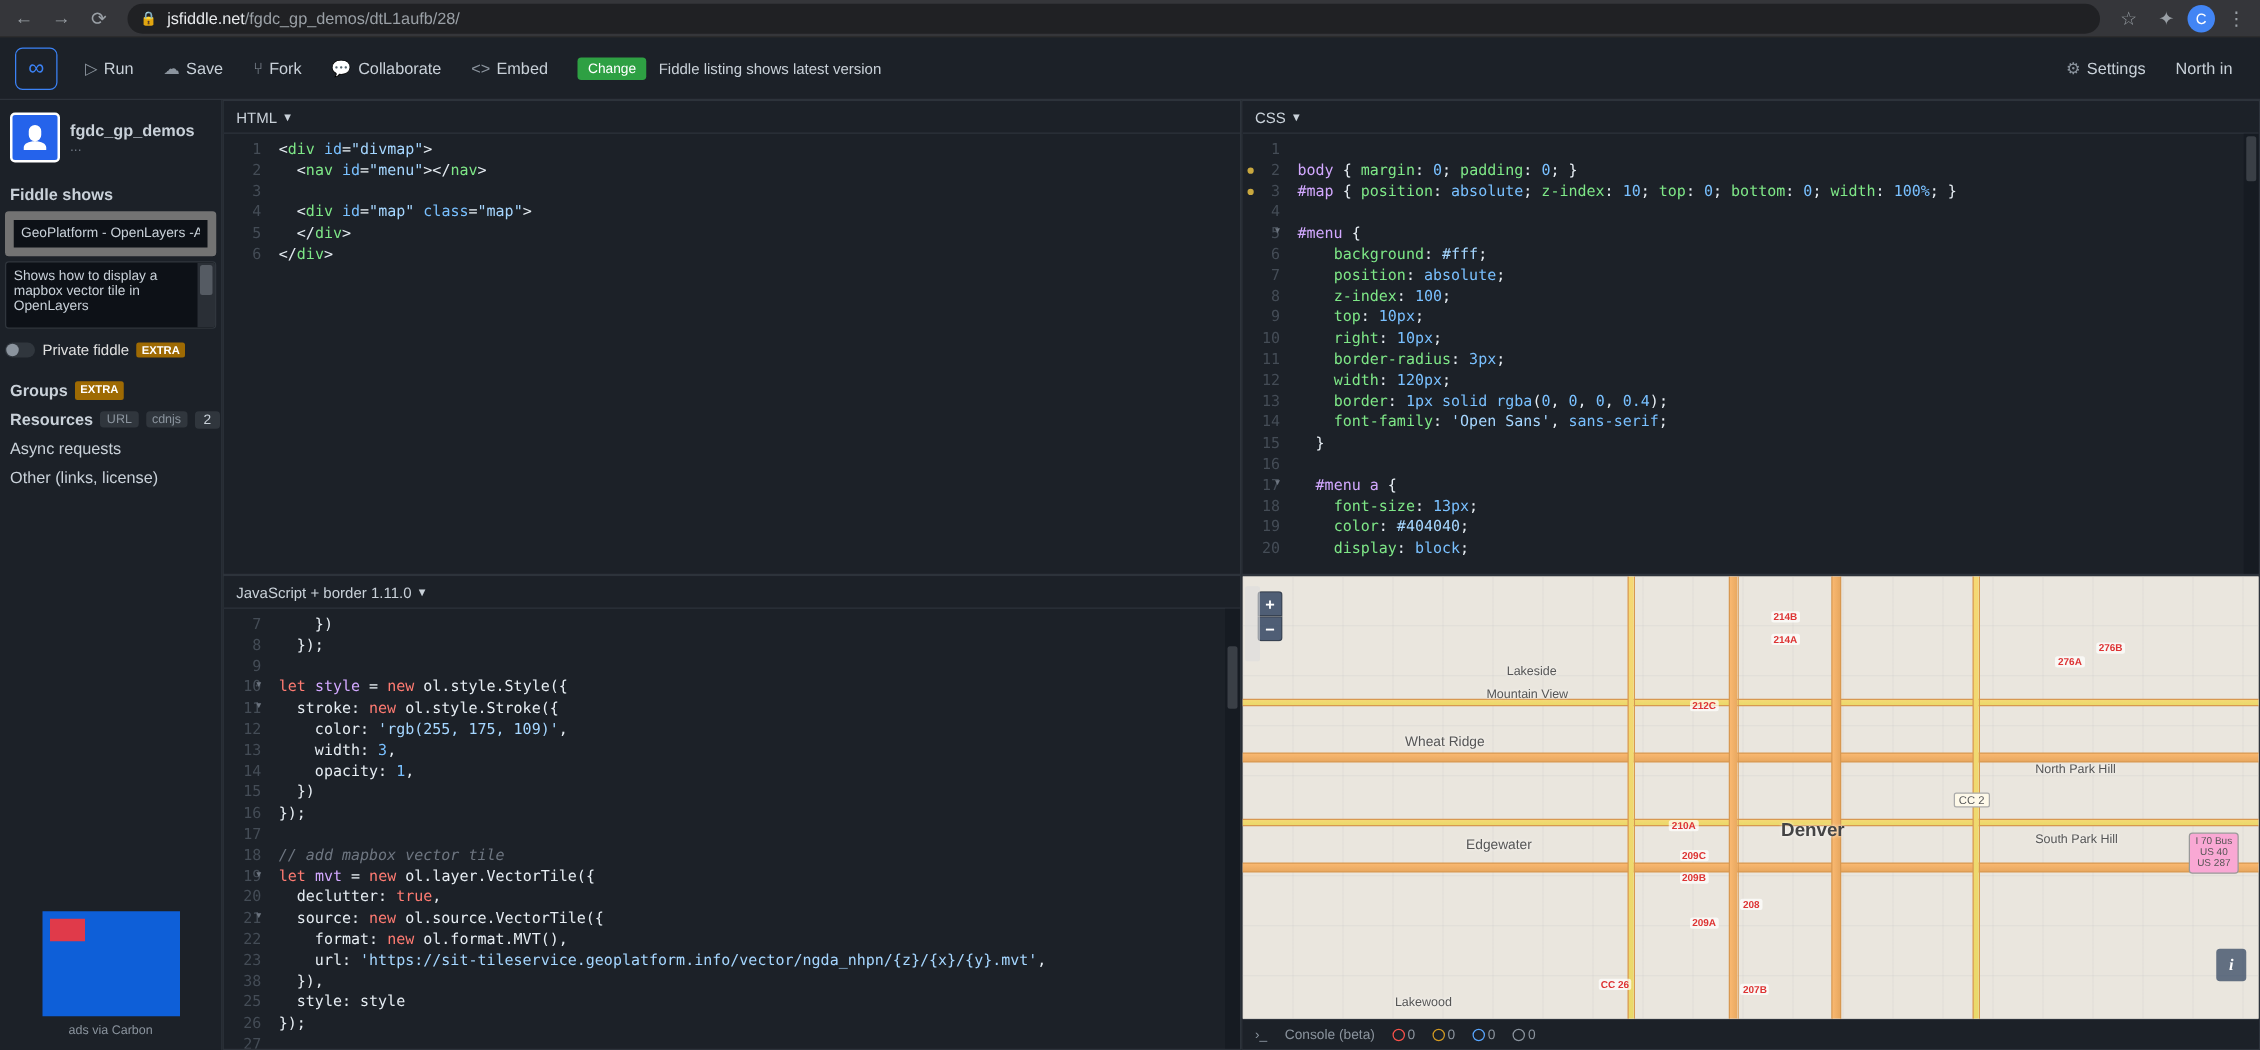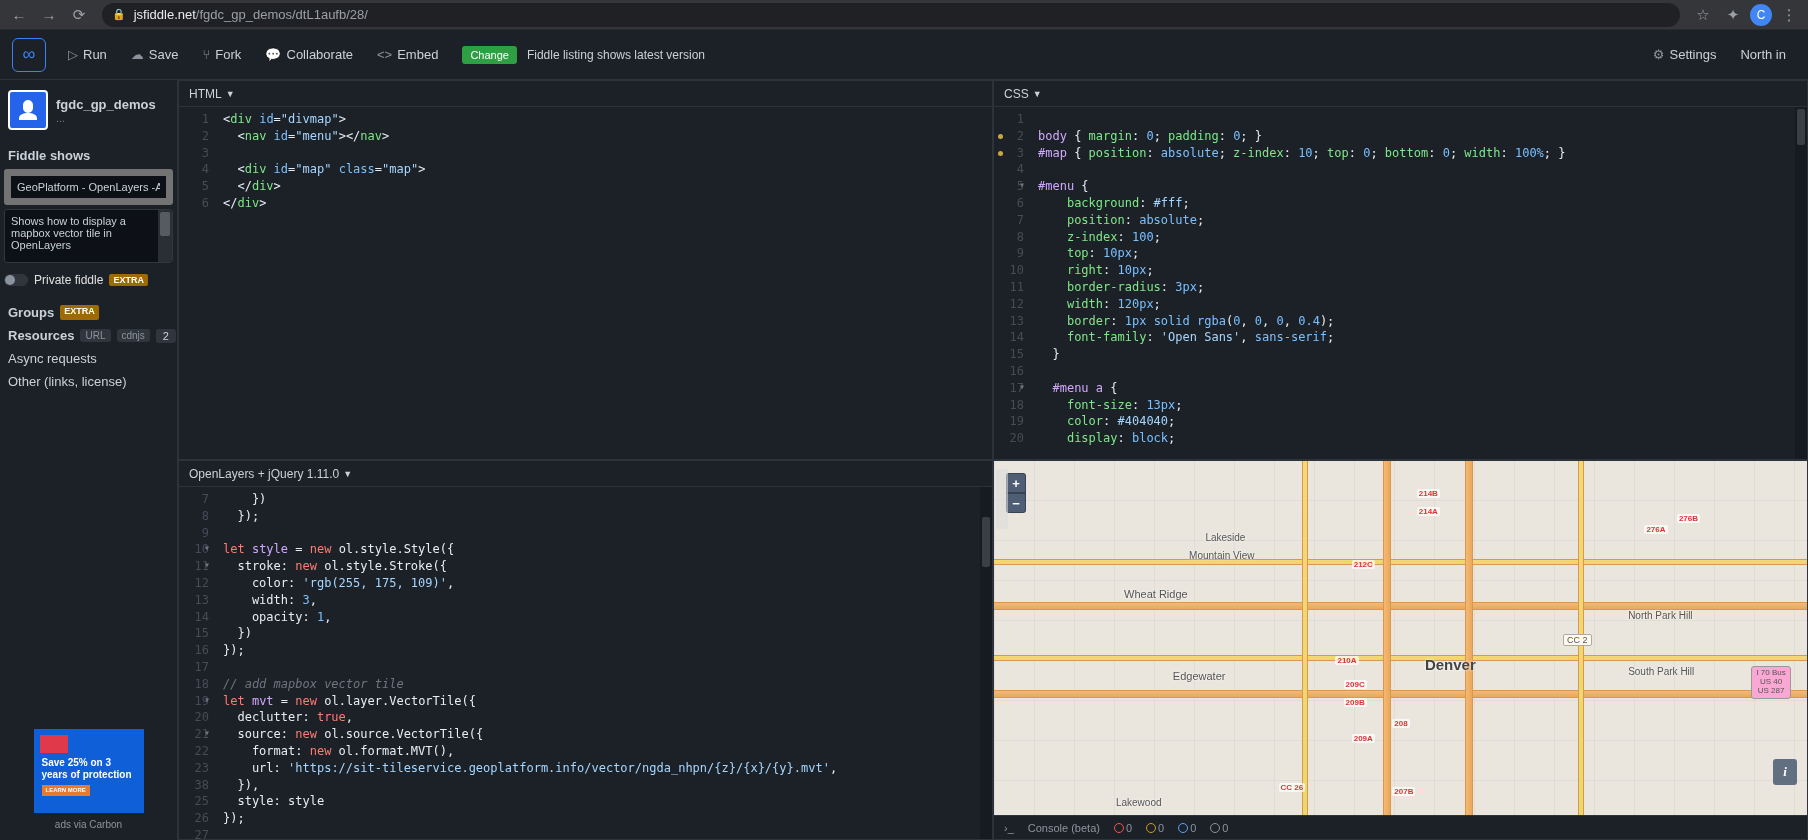--- a/index.html
+++ b/index.html
@@ -183,21 +183,20 @@
     <div class="side-row">
         <span>Async requests</span>
       </div>
     <div class="side-row">
         <span>Other (links, license)</span>
       </div>
 
     <div class="ad-box">
       <div class="ad-img">
         <div class="ad-corner"></div>
-        <div class="ad-text"><span>Save 25% on 3 years of protection</span><br><span class="ad-btn">LEARN MORE</span></div>
       </div>
       <div style="margin-top:6px;">ads via Carbon</div>
     </div>
   </div>
 
   <div class="panes">
 
     <div class="pane">
       <div class="pane-hdr">
           <span>HTML</span>
@@ -246,21 +245,21 @@
           </div>
         <div class="code" id="code-css"><div style="height:16.8px;"></div><div style="height:16.8px;"><span class="t-sel">body</span> { <span class="t-prop">margin</span>: <span class="t-num">0</span>; <span class="t-prop">padding</span>: <span class="t-num">0</span>; }</div><div style="height:16.8px;"><span class="t-sel">#map</span> { <span class="t-prop">position</span>: <span class="t-val">absolute</span>; <span class="t-prop">z-index</span>: <span class="t-num">10</span>; <span class="t-prop">top</span>: <span class="t-num">0</span>; <span class="t-prop">bottom</span>: <span class="t-num">0</span>; <span class="t-prop">width</span>: <span class="t-num">100%</span>; }</div><div style="height:16.8px;"></div><div style="height:16.8px;"><span class="t-sel">#menu</span> {</div><div style="height:16.8px;">    <span class="t-prop">background</span>: <span class="t-hex">#fff</span>;</div><div style="height:16.8px;">    <span class="t-prop">position</span>: <span class="t-val">absolute</span>;</div><div style="height:16.8px;">    <span class="t-prop">z-index</span>: <span class="t-num">100</span>;</div><div style="height:16.8px;">    <span class="t-prop">top</span>: <span class="t-num">10px</span>;</div><div style="height:16.8px;">    <span class="t-prop">right</span>: <span class="t-num">10px</span>;</div><div style="height:16.8px;">    <span class="t-prop">border-radius</span>: <span class="t-num">3px</span>;</div><div style="height:16.8px;">    <span class="t-prop">width</span>: <span class="t-num">120px</span>;</div><div style="height:16.8px;">    <span class="t-prop">border</span>: <span class="t-num">1px</span> <span class="t-val">solid</span> <span class="t-val">rgba</span>(<span class="t-num">0</span>, <span class="t-num">0</span>, <span class="t-num">0</span>, <span class="t-num">0.4</span>);</div><div style="height:16.8px;">    <span class="t-prop">font-family</span>: <span class="t-str">'Open Sans'</span>, <span class="t-val">sans-serif</span>;</div><div style="height:16.8px;">  }</div><div style="height:16.8px;"></div><div style="height:16.8px;">  <span class="t-sel">#menu a</span> {</div><div style="height:16.8px;">    <span class="t-prop">font-size</span>: <span class="t-num">13px</span>;</div><div style="height:16.8px;">    <span class="t-prop">color</span>: <span class="t-hex">#404040</span>;</div><div style="height:16.8px;">    <span class="t-prop">display</span>: <span class="t-val">block</span>;</div></div>
       </div>
       <div class="pane-scroll">
           <div class="pane-thumb"></div>
         </div>
     </div>
 
     <div class="pane">
       <div class="pane-hdr">
-          <span>OpenLayers + jQuery 1.11.0</span>
+          <span>JavaScript + border 1.11.0</span>
           <span class="caret">▼</span>
         </div>
       <div class="editor">
         <div class="gutter" id="gutter-js">
             <div style="position:relative;height:16.8px;">7</div>
             <div style="position:relative;height:16.8px;">8</div>
             <div style="position:relative;height:16.8px;">9</div>
             <div style="position:relative;height:16.8px;"><span class="fold">▾</span>10</div>
             <div style="position:relative;height:16.8px;"><span class="fold">▾</span>11</div>
             <div style="position:relative;height:16.8px;">12</div>

